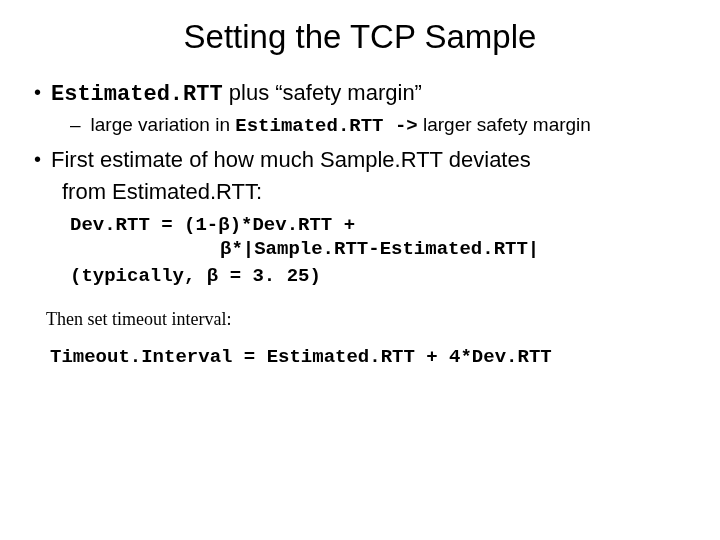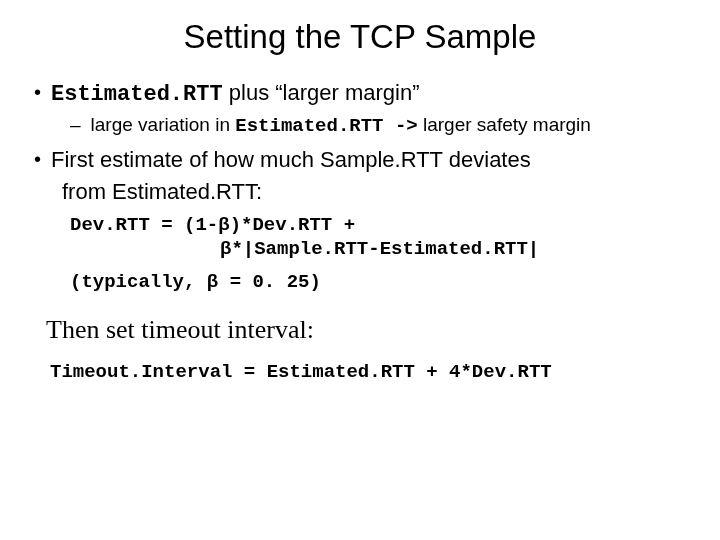--- a/index.html
+++ b/index.html
@@ -64,54 +64,54 @@
       font-size: 22px;
       line-height: 26px;
       margin-bottom: 8px;
     }
     .formula-block {
       margin-left: 38px;
       font-family: "Courier New", Courier, monospace;
       font-weight: bold;
       font-size: 19px;
       line-height: 24px;
-      margin-bottom: 10px;
+      margin-bottom: 4px;
     }
     .formula-line2 {
       margin-left: 150px;
     }
     .typically {
       margin-left: 38px;
       font-family: "Courier New", Courier, monospace;
       font-weight: bold;
       font-size: 19px;
       margin-bottom: 22px;
     }
     .then-set {
       font-family: "Comic Sans MS", "Comic Sans", cursive;
-      font-size: 26px;
+      font-size: 18px;
       margin-left: 14px;
       margin-bottom: 16px;
     }
     .timeout-line {
       margin-left: 18px;
       font-family: "Courier New", Courier, monospace;
       font-weight: bold;
       font-size: 19px;
     }
   </style>
 </head>
 <body>
 
 <h1 class="title">Setting the TCP Sample</h1>
 
 <div class="bullet-row">
   <span class="bullet-dot">•</span>
   <span class="bullet-text">
-    <span class="mono">Estimated.RTT</span><span> plus “larger margin”</span>
+    <span class="mono">Estimated.RTT</span><span> plus “safety margin”</span>
   </span>
 </div>
 
 <div class="subbullet-row">
   <span class="dash">–</span>
   <span class="subbullet-text">
     <span>large variation in </span><span class="mono">Estimated.RTT -&gt;</span><span> larger safety margin</span>
   </span>
 </div>
 
@@ -124,18 +124,18 @@
 <div class="formula-block">
   <div>
     <span>Dev.RTT = (1-</span><span>β</span><span>)*Dev.RTT +</span>
   </div>
   <div class="formula-line2">
     <span>β</span><span>*|Sample.RTT-Estimated.RTT|</span>
   </div>
 </div>
 
 <div class="typically">
-  <span>(typically, </span><span>β</span><span> = 0. 25)</span>
+  <span>(typically, </span><span>β</span><span> = 3. 25)</span>
 </div>
 
 <div class="then-set">Then set timeout interval:</div>
 
 <div class="timeout-line">Timeout.Interval = Estimated.RTT + 4*Dev.RTT</div>
 
 </body></html>

